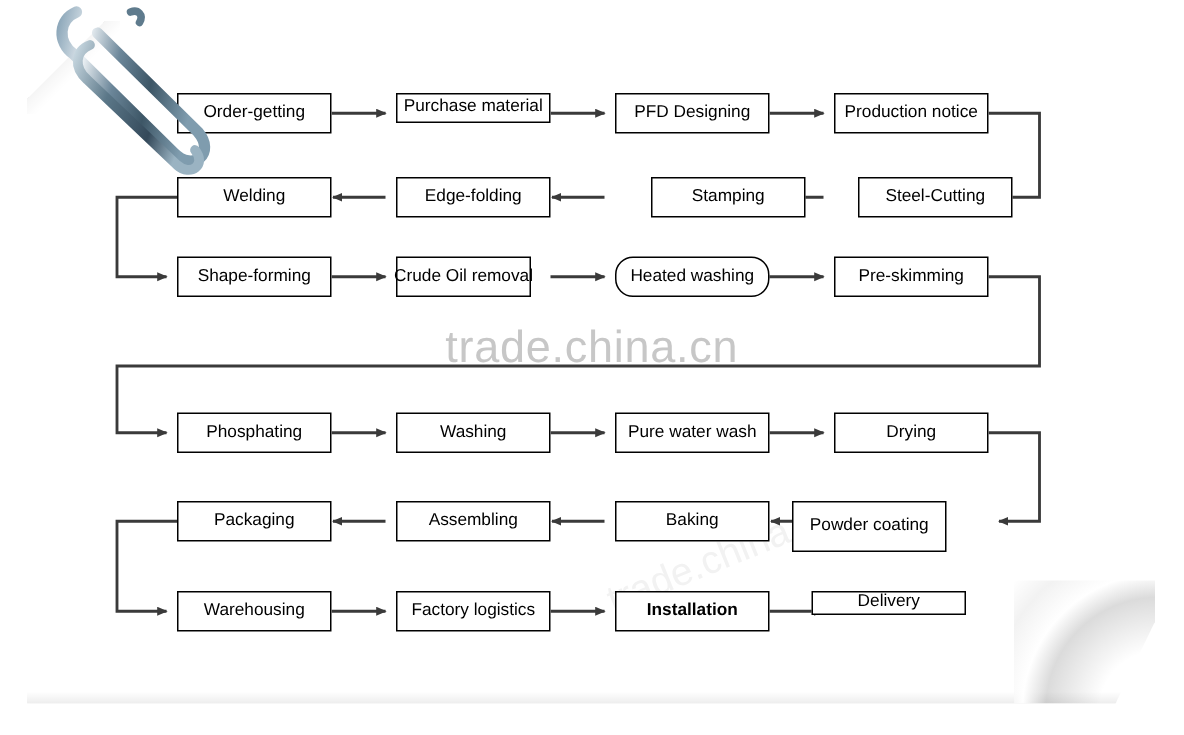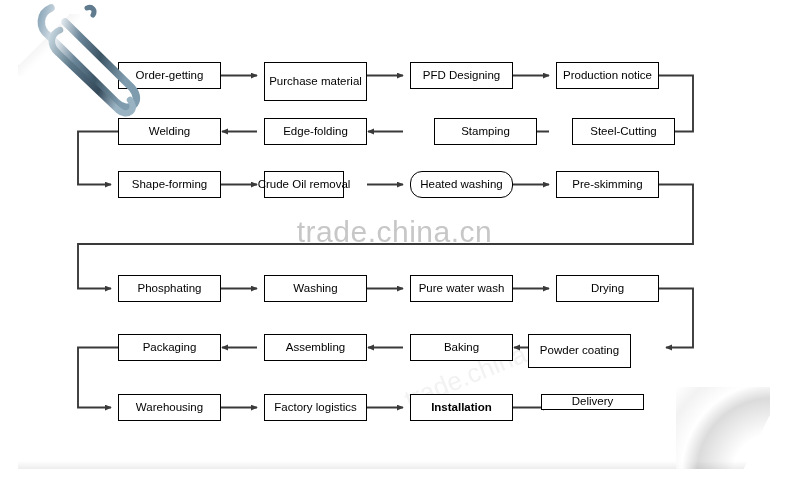--- a/index.html
+++ b/index.html
@@ -176,21 +176,21 @@
 
       <path d="M221,407.5 L257,407.5"></path>
       <path d="M367,407.5 L403,407.5"></path>
       <path d="M513,407.5 L549,407.5"></path>
     </g>
   </svg>
 
   <div class="node" style="left:118px;top:62px;width:103px;height:27px;">
     <span>Order-getting</span>
   </div>
-  <div class="node" style="left:264px;top:62px;width:103px;height:39px;">
+  <div class="node" style="left:264px;top:62px;width:103px;height:20px;">
     <span>Purchase  material</span>
   </div>
   <div class="node" style="left:410px;top:62px;width:103px;height:27px;">
     <span>PFD Designing</span>
   </div>
   <div class="node" style="left:556px;top:62px;width:103px;height:27px;">
     <span>Production notice</span>
   </div>
 
   <div class="node" style="left:118px;top:118px;width:103px;height:27px;">
@@ -202,21 +202,21 @@
   <div class="node" style="left:410px;top:118px;width:103px;height:27px;margin-left:24px;">
     <span>Stamping</span>
   </div>
   <div class="node" style="left:556px;top:118px;width:103px;height:27px;margin-left:16px;">
     <span>Steel-Cutting</span>
   </div>
 
   <div class="node" style="left:118px;top:171px;width:103px;height:27px;">
     <span>Shape-forming</span>
   </div>
-  <div class="node" style="left:264px;top:171px;width:80px;height:27px;">
+  <div class="node" style="left:264px;top:171px;width:90px;height:27px;">
     <span>Crude Oil removal</span>
   </div>
   <div class="node" style="left:410px;top:171px;width:103px;height:27px;border-radius:12px;">
     <span>Heated washing</span>
   </div>
   <div class="node" style="left:556px;top:171px;width:103px;height:27px;">
     <span>Pre-skimming</span>
   </div>
 
   <div class="node" style="left:118px;top:275px;width:103px;height:27px;">

